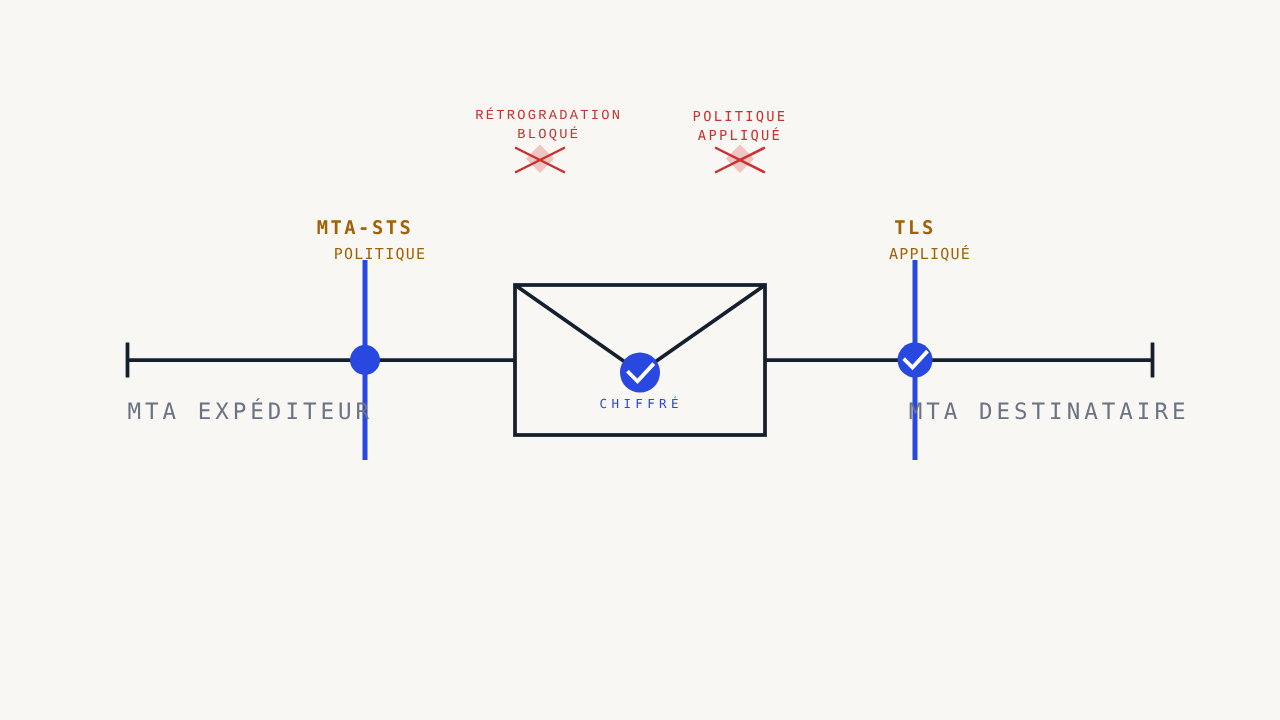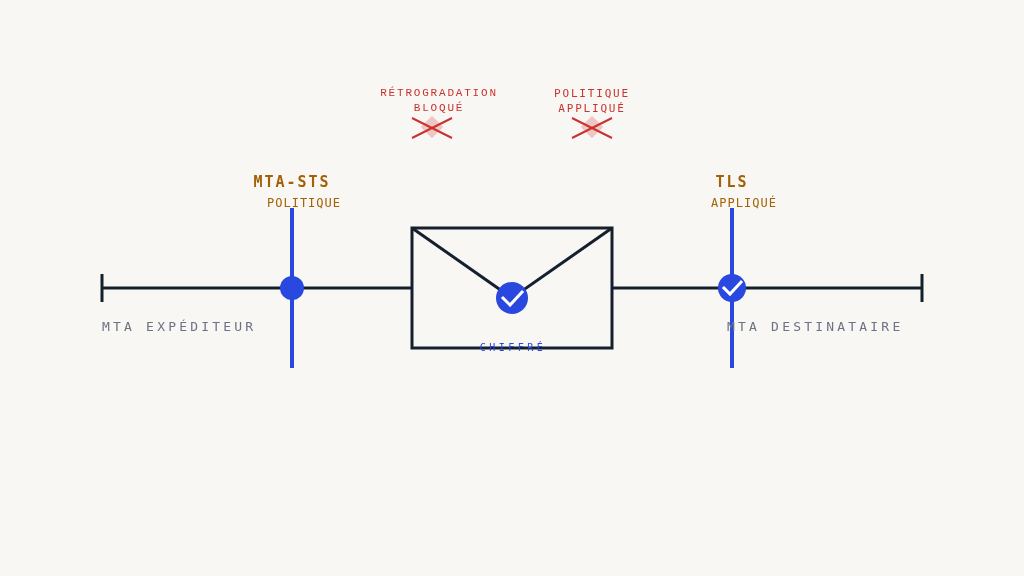--- a/index.html
+++ b/index.html
@@ -7,21 +7,21 @@
     width: 1024px; height: 576px; overflow: hidden;
     background: #f9f7f3;
     font-family: "DejaVu Sans Mono", "Liberation Mono", monospace;
     position: relative;
   }
   svg.diagram { position: absolute; left: 0; top: 0; }
   .lbl { position: absolute; white-space: nowrap; text-align: center; transform: translateX(-50%); }
   .threat { color: #c8322f; font-size: 11px; letter-spacing: 1.8px; line-height: 15px; }
   .ctrl-title { color: #a16207; font-size: 15px; font-weight: bold; letter-spacing: 2px; }
   .ctrl-sub { color: #a16207; font-size: 12px; letter-spacing: 1px; margin-left: 12px; }
-  .endpoint { color: #6b7385; font-size: 13px; letter-spacing: 3.2px; transform: none; text-align: left; }
+  .endpoint { color: #6b7385; font-size: 18px; letter-spacing: 3.2px; transform: none; text-align: left; }
   .enc { color: #2848e0; font-size: 10px; letter-spacing: 3.5px; }
 </style>
 </head>
 <body>
 
 <svg class="diagram" width="1024" height="576" viewBox="0 0 1024 576">
 
   <line x1="102" y1="288" x2="412" y2="288" stroke="#15202e" stroke-width="3"></line>
   <line x1="612" y1="288" x2="922" y2="288" stroke="#15202e" stroke-width="3"></line>
 
@@ -72,13 +72,13 @@
 </div>
 
 <div class="lbl ctrl-title" style="left:292px; top:173px;">MTA-STS</div>
 <div class="lbl ctrl-sub" style="left:292px; top:196px;">POLITIQUE</div>
 <div class="lbl ctrl-title" style="left:732px; top:173px;">TLS</div>
 <div class="lbl ctrl-sub" style="left:732px; top:196px;">APPLIQUÉ</div>
 
 <div class="lbl endpoint" style="left:102px; top:319px;">MTA EXPÉDITEUR</div>
 <div class="lbl endpoint" style="left:727px; top:319px;">MTA DESTINATAIRE</div>
 
-<div class="lbl enc" style="left:513px; top:318px;margin-top:24px;">CHIFFRÉ</div>
+<div class="lbl enc" style="left:513px; top:318px;">CHIFFRÉ</div>
 
 </body></html>

